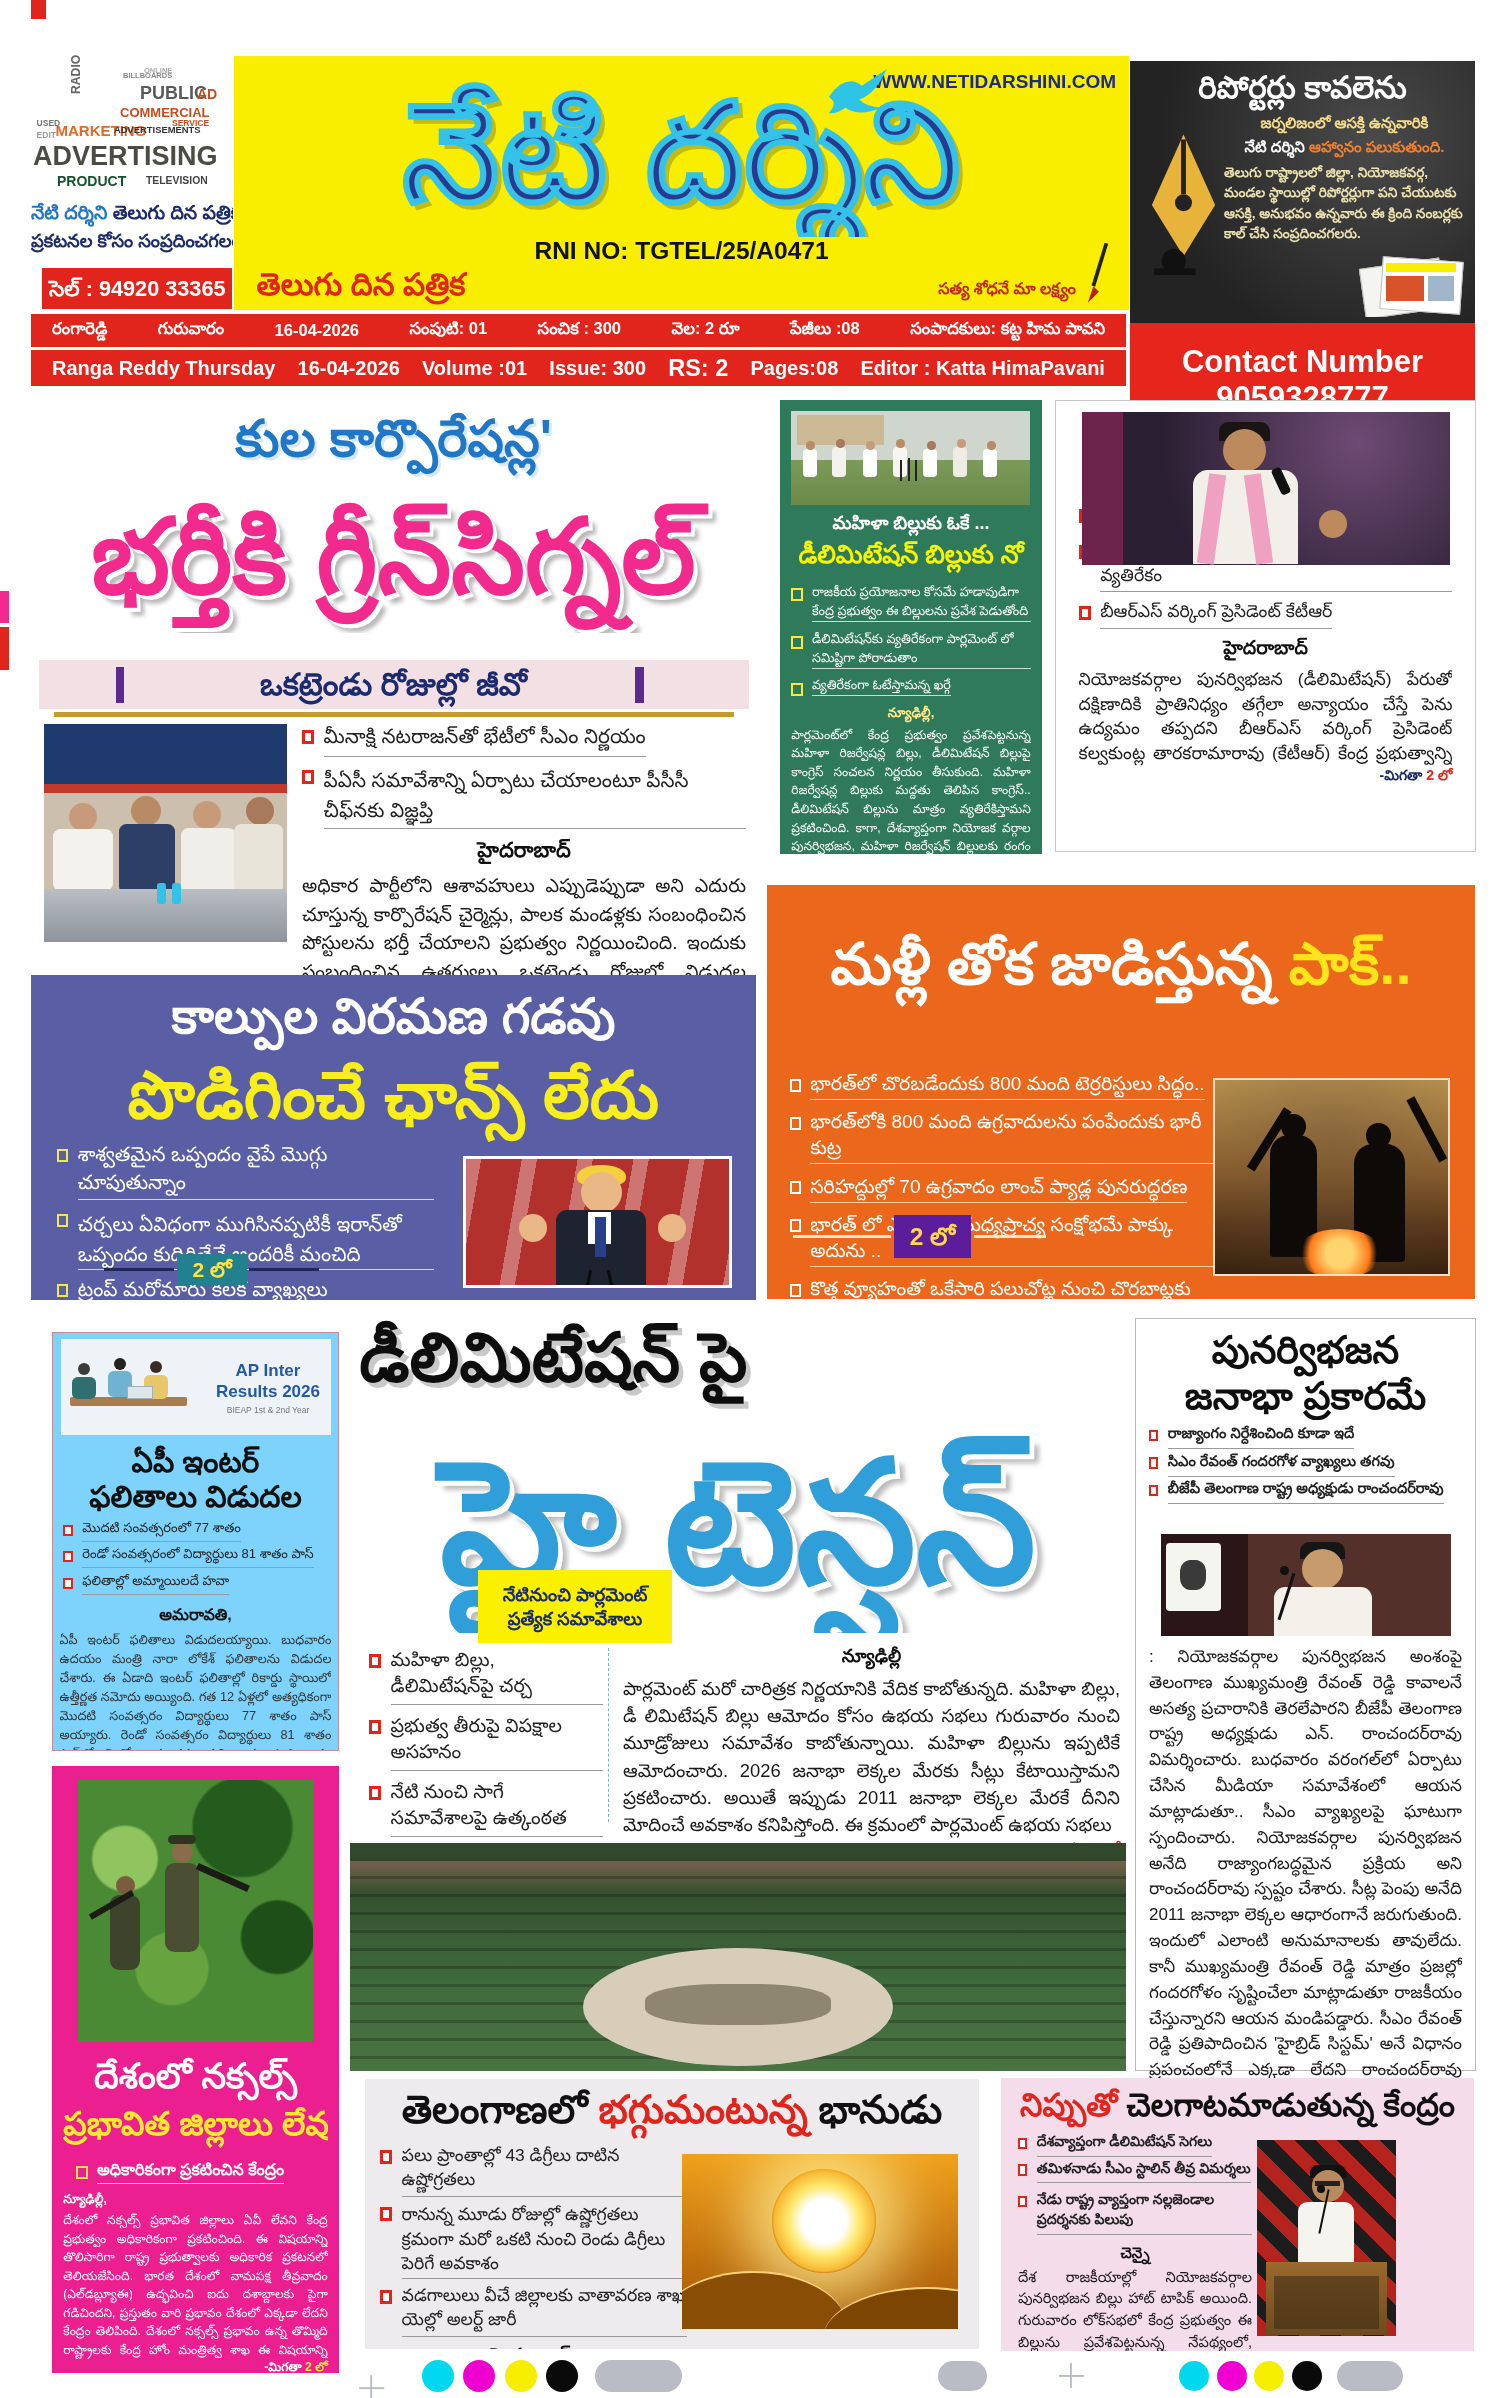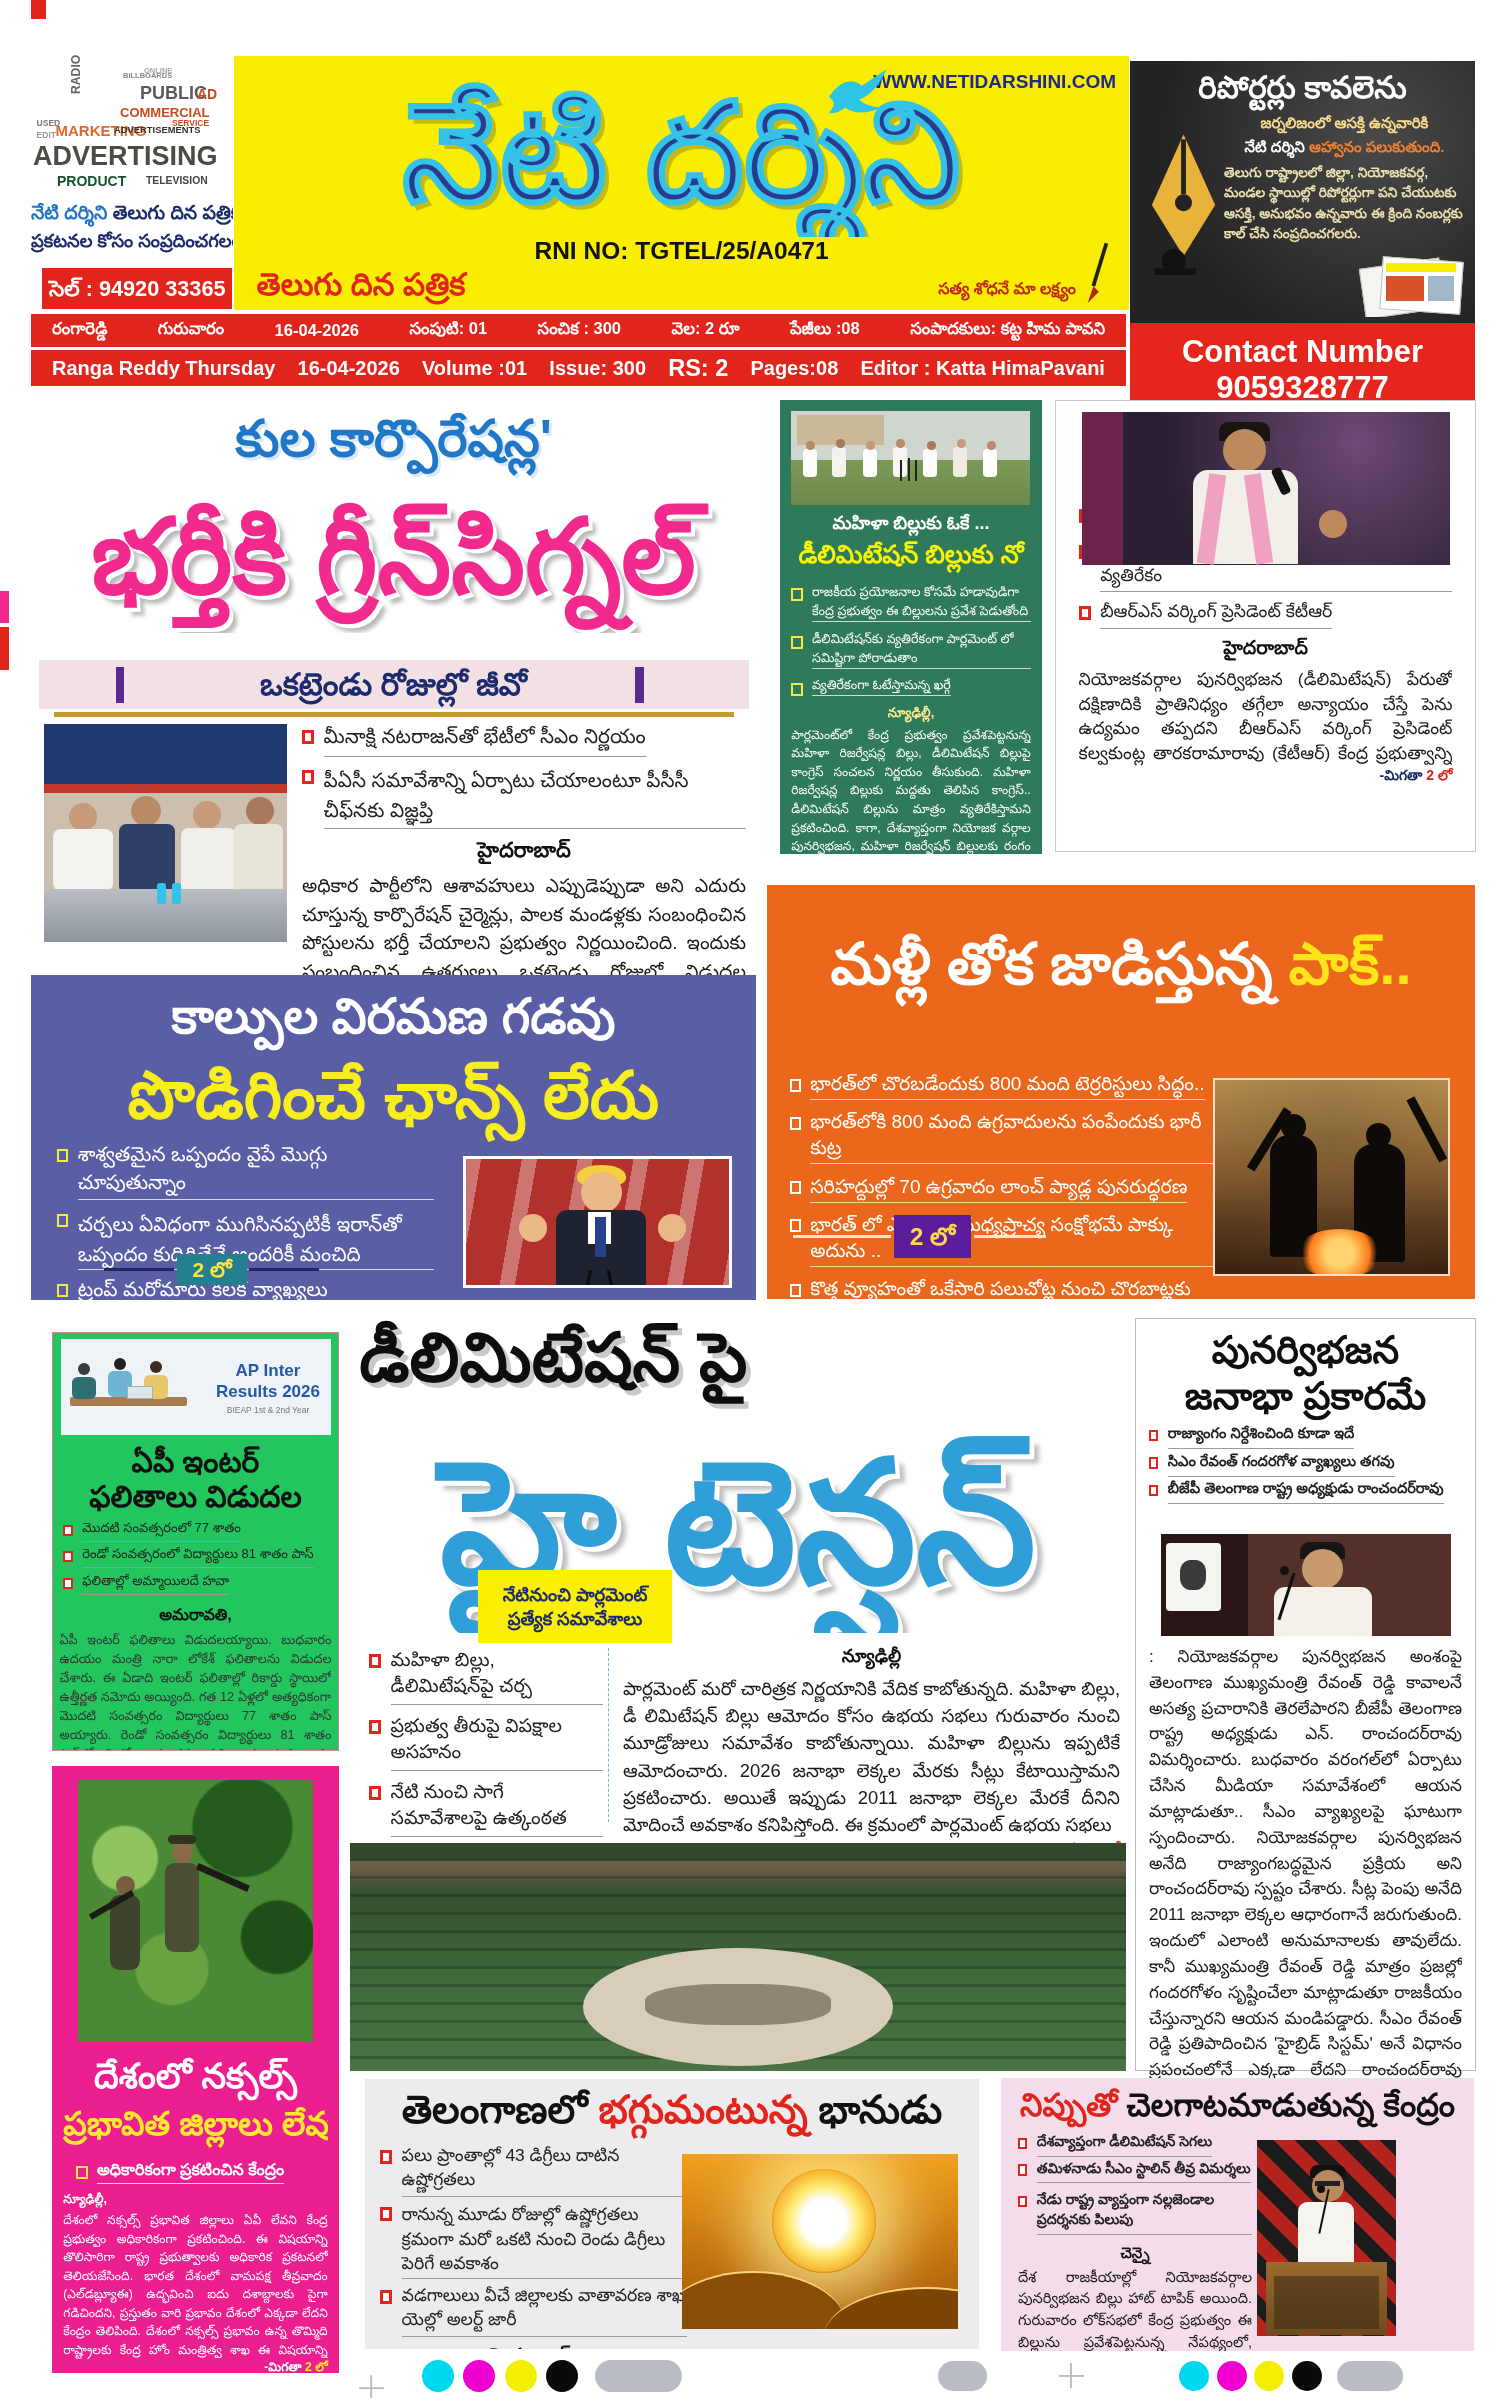--- a/index.html
+++ b/index.html
@@ -100,21 +100,21 @@
       </div>
       <div class="photo" style="left:226px;top:194px;width:109px;height:62px">
         <i style="left:5.6px;top:7.5px;width:81px;height:51px;background:#f4f4f0;transform:rotate(-8deg);border:0.9px solid #bbb"></i>
         <i style="left:24.5px;top:3.8px;width:81px;height:53px;background:#fff;transform:rotate(4deg);border:0.9px solid #bbb"></i>
         <i style="left:30px;top:7.5px;width:70px;height:9.4px;background:#f9ee00"></i>
         <i style="left:30px;top:21px;width:38px;height:24.5px;background:#d8522a"></i>
         <i style="left:72px;top:21px;width:26px;height:24.5px;background:#9fb7c8"></i>
       </div>
     </div>
     <div class="tc" style="position:absolute;left:0;top:290px;width:345px;height:85px;background:#e6251d;color:#fff;font-weight:bold">
-      <div style="font-size:31px;padding-top:11px">Contact Number</div>
+      <div style="font-size:31px;padding-top:21px">Contact Number</div>
       <div style="font-size:31px">9059328777</div>
     </div>
   </div>
 
   <div class="redbar abs" style="left:31px;top:314px;width:1095px;height:33px;font-size:16.5px">
     <span>రంగారెడ్డి</span>
       <span>గురువారం</span>
       <span>16-04-2026</span>
       <span>సంపుటి: 01</span>
       <span>సంచిక : 300</span>
@@ -316,21 +316,21 @@
       <i style="left:66px;top:34px;width:24.5px;height:24.5px;border-radius:50%;background:#0d0a08"></i>
       <i style="left:55px;top:55px;width:47px;height:122px;border-radius:19px 19px 3.8px 3.8px;background:#0d0a08"></i>
       <i style="left:151px;top:43px;width:24.5px;height:24.5px;border-radius:50%;background:#0d0a08"></i>
       <i style="left:139px;top:64px;width:51px;height:118px;border-radius:19px 19px 3.8px 3.8px;background:#0d0a08"></i>
       <i style="left:19px;top:55px;width:70px;height:8.5px;background:#0d0a08;transform:rotate(-58deg)"></i>
       <i style="left:177px;top:45px;width:70px;height:8.5px;background:#0d0a08;transform:rotate(62deg)"></i>
       <i style="left:81px;top:149px;width:87px;height:49px;border-radius:50%;background:radial-gradient(circle,#ffd36e 0 28%,#ff7a1a 60%,rgba(255,122,26,0) 75%)"></i>
     </div>
   </div>
 
-  <div class="abs clip" style="left:52px;top:1332px;width:287px;height:419px;background:#22c55e;border:1.9px solid #c98a9a;padding:6.6px">
+  <div class="abs clip" style="left:52px;top:1332px;width:287px;height:419px;background:#7dd3fc;border:1.9px solid #c98a9a;padding:6.6px">
     <div class="photo" style="left:7.5px;top:5.6px;width:270px;height:96px;background:#eef3f7">
       <i style="left:9.4px;top:58px;width:117px;height:9.4px;background:#a97c4f;border-radius:1.9px"></i>
       <i style="left:17px;top:24.5px;width:12.2px;height:12.2px;border-radius:50%;background:#3b3b3b"></i>
         <i style="left:11.3px;top:38px;width:24.5px;height:22.6px;border-radius:5.6px;background:#2f6f6f"></i>
       <i style="left:53px;top:19px;width:12.2px;height:12.2px;border-radius:50%;background:#222"></i>
         <i style="left:47px;top:32px;width:24.5px;height:26px;border-radius:5.6px;background:#6fb3d2"></i>
       <i style="left:89px;top:22.6px;width:12.2px;height:12.2px;border-radius:50%;background:#3b2b20"></i>
         <i style="left:83px;top:36px;width:24.5px;height:24.5px;border-radius:5.6px;background:#e8c66a"></i>
       <i style="left:66px;top:47px;width:26px;height:13px;background:#dfe6ea;border:0.9px solid #9fb0bc"></i>
       <div style="position:absolute;left:149px;top:21px;width:117px;text-align:center;font-weight:bold;color:#2458a8;font-size:17px;line-height:1.25">

